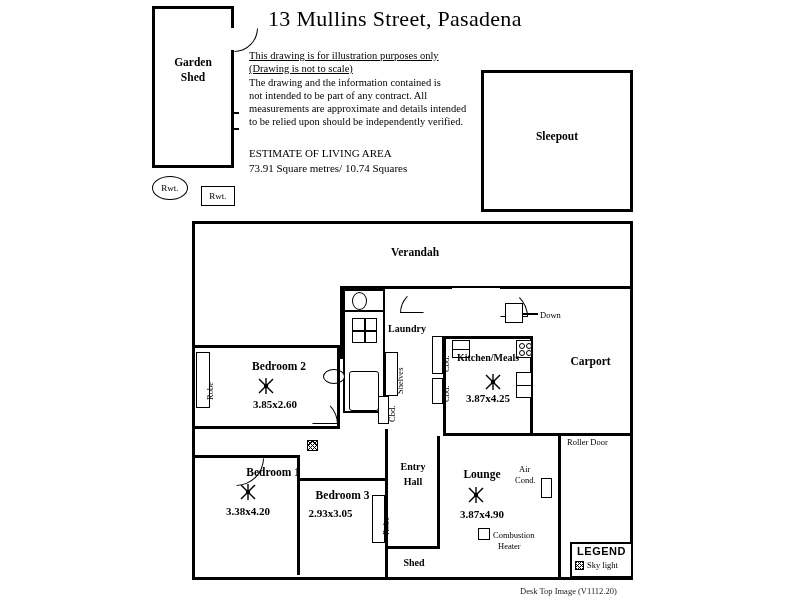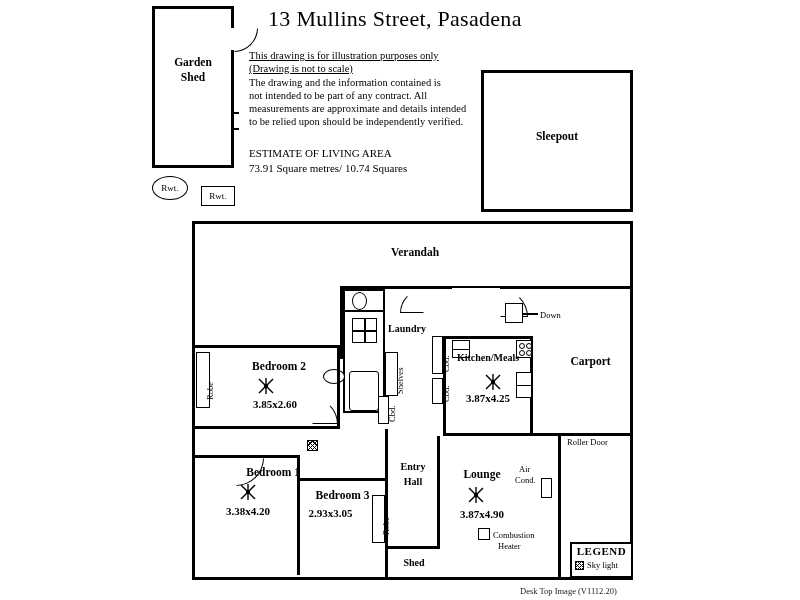--- a/index.html
+++ b/index.html
@@ -76,21 +76,21 @@
     white-space:nowrap;
   }
   .legendbox{
     position:absolute;
     border:2px solid #000;
     box-sizing:border-box;
     background:#fff;
     text-align:center;
   }
   .legend-title{
-    font-family:Liberation Serif, serif;
+    font-family:Liberation Sans, sans-serif;
     font-size:11px;
     font-weight:bold;
     letter-spacing:0.5px;
   }
   .legend-row{
     display:flex;align-items:center;gap:3px;
     font-family:"Liberation Serif", serif;font-size:8.5px;
     padding-left:3px;
   }
   .hatch{

